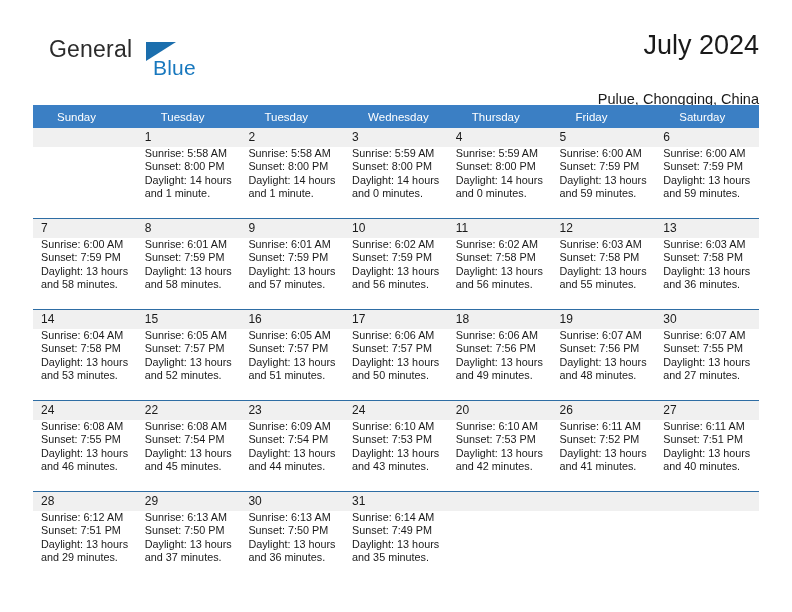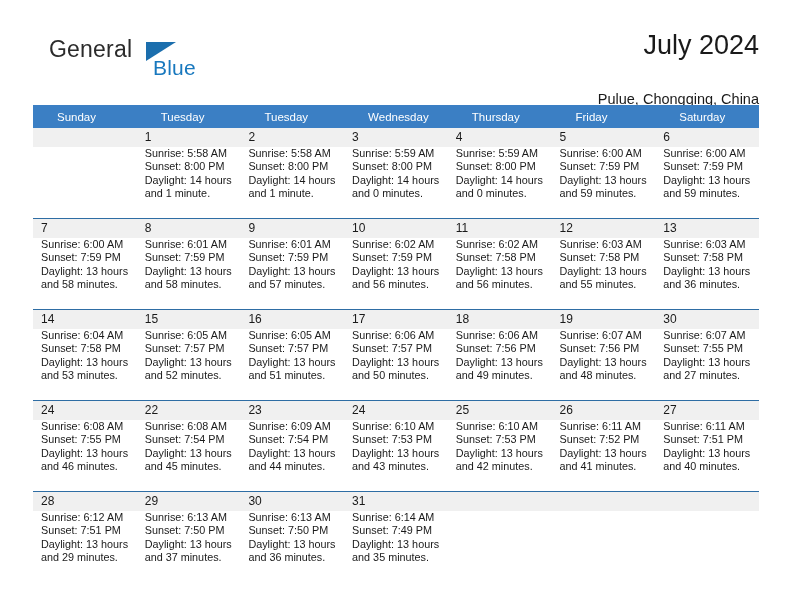--- a/index.html
+++ b/index.html
@@ -445,21 +445,21 @@
               <div class="info">
                 <div>Sunrise: 6:10 AM</div>
                 <div>Sunset: 7:53 PM</div>
                 <div>Daylight: 13 hours</div>
                 <div>and 43 minutes.</div>
               </div>
             </div>
           </td>
           <td>
             <div class="daycell">
-              <div class="daynum-band">25</div>
+              <div class="daynum-band">20</div>
               <div class="info">
                 <div>Sunrise: 6:10 AM</div>
                 <div>Sunset: 7:53 PM</div>
                 <div>Daylight: 13 hours</div>
                 <div>and 42 minutes.</div>
               </div>
             </div>
           </td>
           <td>
             <div class="daycell">

